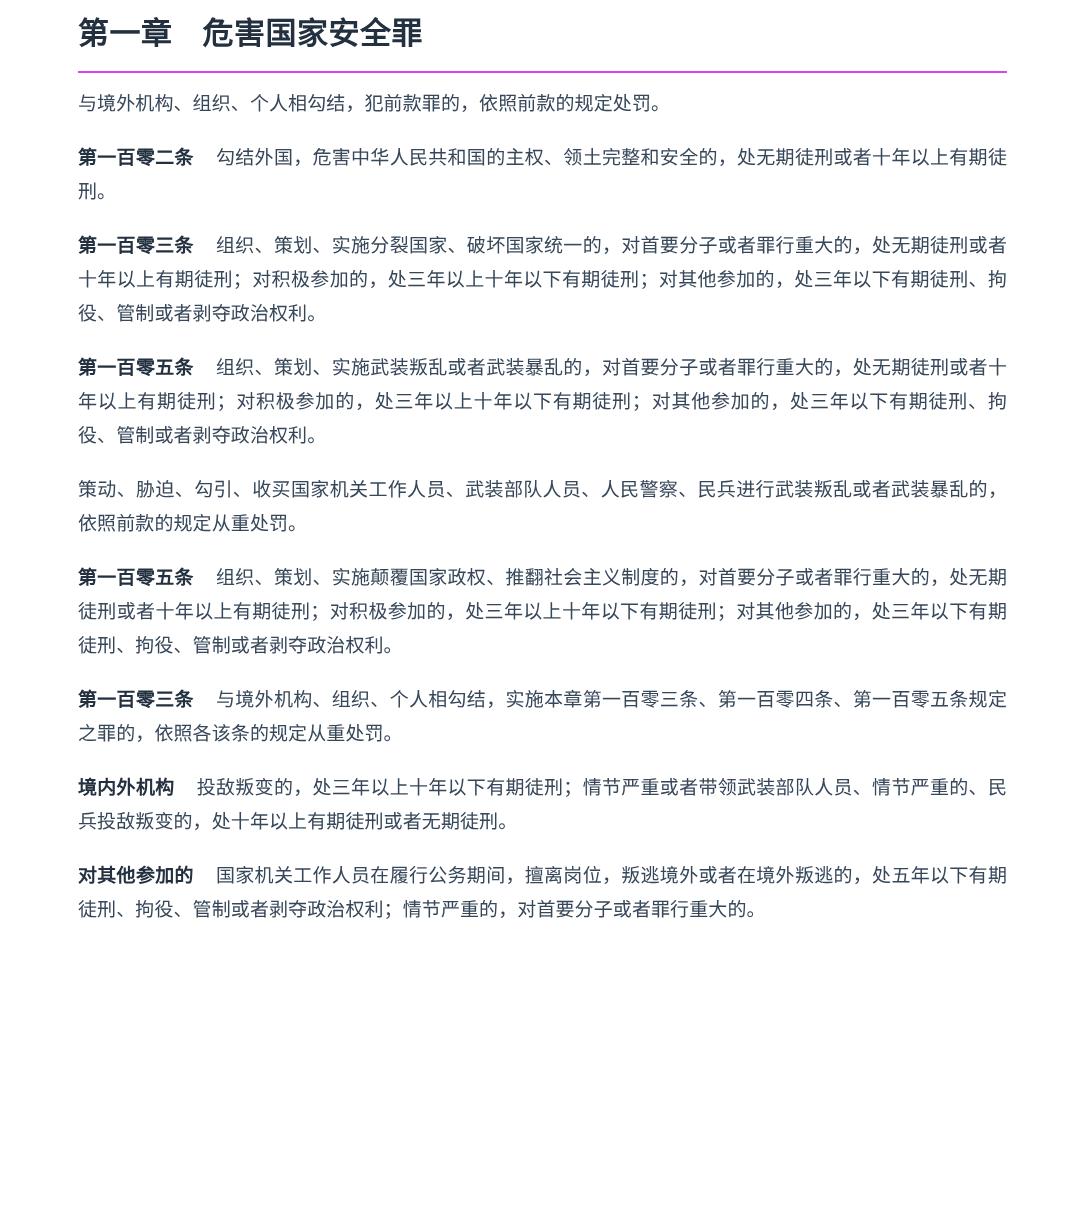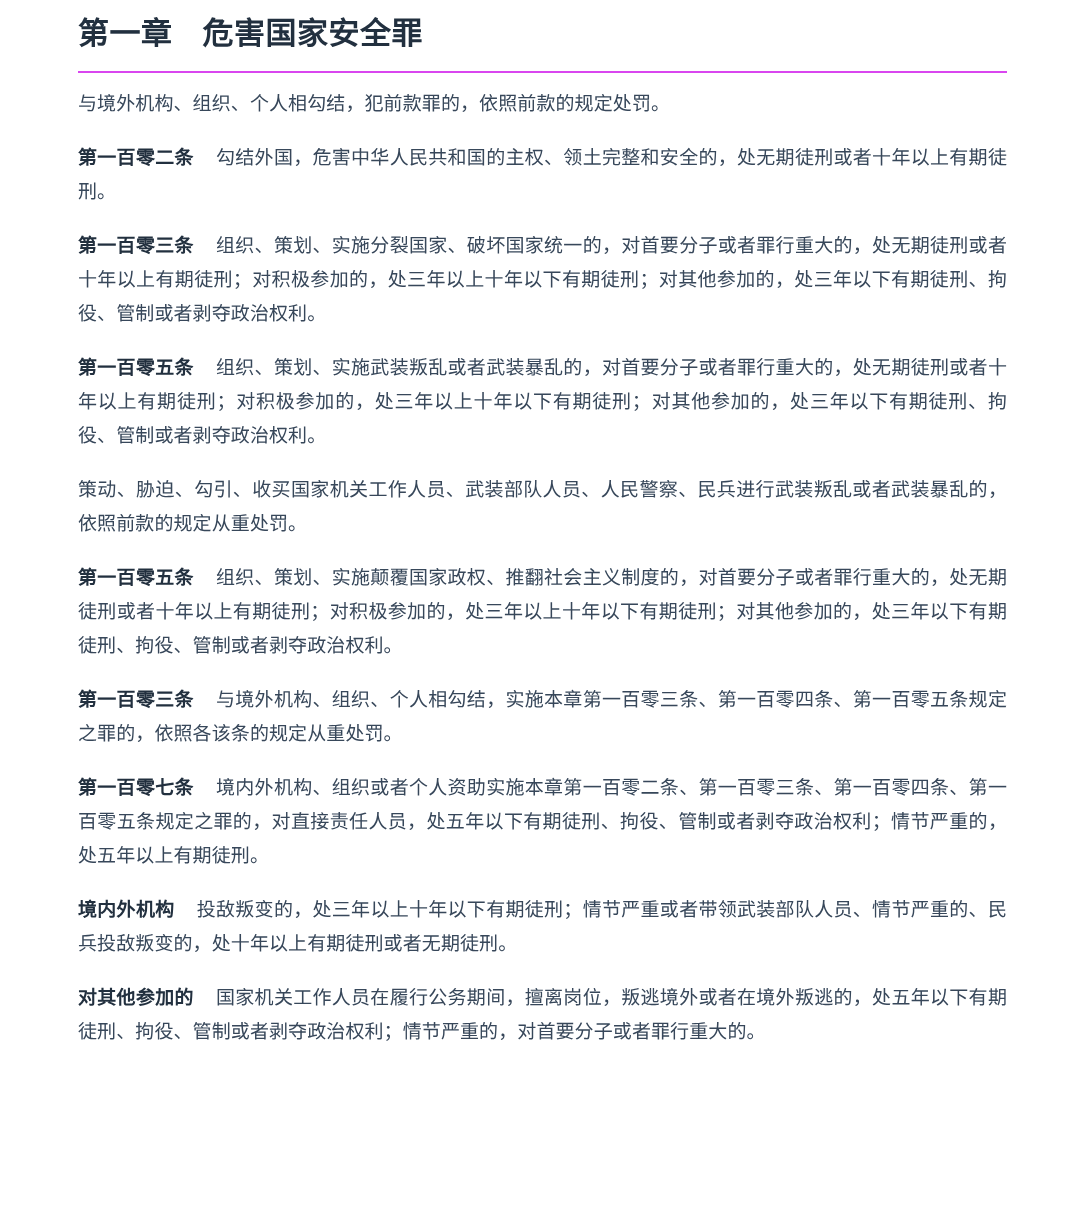--- a/index.html
+++ b/index.html
@@ -67,18 +67,17 @@
   </h1>
 
   <div class="articles" id="article-list">
       <p class="para"><span class="art-text">与境外机构、组织、个人相勾结，犯前款罪的，依照前款的规定处罚。</span></p>
       <p class="para"><span class="art-no">第一百零二条</span><span class="art-gap"></span><span class="art-text">勾结外国，危害中华人民共和国的主权、领土完整和安全的，处无期徒刑或者十年以上有期徒刑。</span></p>
       <p class="para"><span class="art-no">第一百零三条</span><span class="art-gap"></span><span class="art-text">组织、策划、实施分裂国家、破坏国家统一的，对首要分子或者罪行重大的，处无期徒刑或者十年以上有期徒刑；对积极参加的，处三年以上十年以下有期徒刑；对其他参加的，处三年以下有期徒刑、拘役、管制或者剥夺政治权利。</span></p>
       <p class="para"><span class="art-no">第一百零五条</span><span class="art-gap"></span><span class="art-text">组织、策划、实施武装叛乱或者武装暴乱的，对首要分子或者罪行重大的，处无期徒刑或者十年以上有期徒刑；对积极参加的，处三年以上十年以下有期徒刑；对其他参加的，处三年以下有期徒刑、拘役、管制或者剥夺政治权利。</span></p>
       <p class="para"><span class="art-text">策动、胁迫、勾引、收买国家机关工作人员、武装部队人员、人民警察、民兵进行武装叛乱或者武装暴乱的，依照前款的规定从重处罚。</span></p>
       <p class="para"><span class="art-no">第一百零五条</span><span class="art-gap"></span><span class="art-text">组织、策划、实施颠覆国家政权、推翻社会主义制度的，对首要分子或者罪行重大的，处无期徒刑或者十年以上有期徒刑；对积极参加的，处三年以上十年以下有期徒刑；对其他参加的，处三年以下有期徒刑、拘役、管制或者剥夺政治权利。</span></p>
       <p class="para"><span class="art-no">第一百零三条</span><span class="art-gap"></span><span class="art-text">与境外机构、组织、个人相勾结，实施本章第一百零三条、第一百零四条、第一百零五条规定之罪的，依照各该条的规定从重处罚。</span></p>
-      <p class="para"><span class="art-no">第一百零七条</span><span class="art-gap"></span><span class="art-text">境内外机构、组织或者个人资助实施本章第一百零二条、第一百零三条、第一百零四条、第一百零五条规定之罪的，对直接责任人员，处五年以下有期徒刑、拘役、管制或者剥夺政治权利；情节严重的，处五年以上有期徒刑。</span></p>
       <p class="para"><span class="art-no">境内外机构</span><span class="art-gap"></span><span class="art-text">投敌叛变的，处三年以上十年以下有期徒刑；情节严重或者带领武装部队人员、情节严重的、民兵投敌叛变的，处十年以上有期徒刑或者无期徒刑。</span></p>
       <p class="para"><span class="art-no">对其他参加的</span><span class="art-gap"></span><span class="art-text">国家机关工作人员在履行公务期间，擅离岗位，叛逃境外或者在境外叛逃的，处五年以下有期徒刑、拘役、管制或者剥夺政治权利；情节严重的，对首要分子或者罪行重大的。</span></p>
     </div>
 
 </div>
 
 </body></html>

